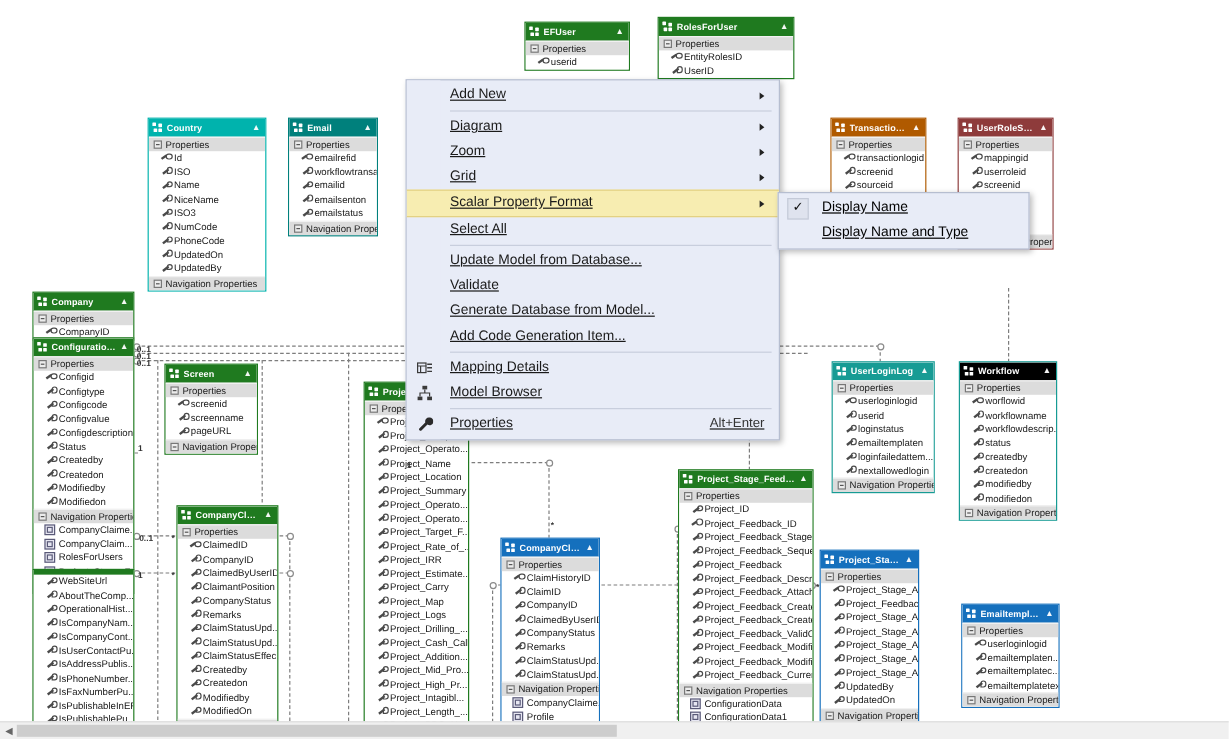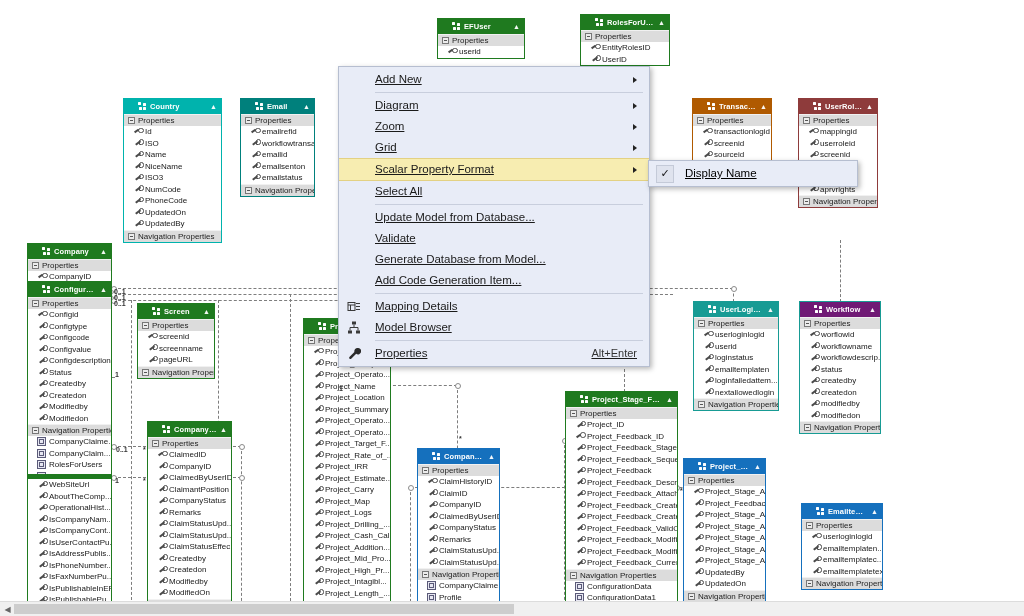--- a/index.html
+++ b/index.html
@@ -20,21 +20,21 @@
     background:#fff;
     font-size:8.5px;
     color:#1b1b1b;
     overflow:hidden;
     box-shadow:0 0 0 0 rgba(0,0,0,0);
   }
   .ent-head{
     height:15px;line-height:15px;
     color:#fff;font-weight:bold;font-size:7.5px;
     letter-spacing:.1px;
-    padding:0 4px 0 14px;
+    padding:0 4px 0 3px;
     display:flex;align-items:center;gap:3px;
     white-space:nowrap;
   }
   .ent-head .ttl{flex:1;overflow:hidden;text-overflow:ellipsis;}
   .chev{font-size:7px;opacity:.95;}
   .ent-body{background:#fff;}
   .sect{
     background:#dcdcdc;
     font-size:8px;
     padding:1px 3px 1px 4px;
@@ -228,21 +228,21 @@
           <div class="sect">
             <span class="box"></span>
             <span>Properties</span>
           </div>
           <div class="prop">
             <span class="ic ic-key"></span>
             <span>userid</span>
           </div>
         </div>
       </div>
-      <div class="entity" style="left: 548px; top: 14px; width: 90px; border-color: rgb(31, 122, 31); margin-left: 32px;">
+      <div class="entity" style="left: 548px; top: 14px; width: 114px; border-color: rgb(31, 122, 31);">
         <div class="ent-head" style="background: rgb(31, 122, 31);">
           <span class="eicon">
             <i></i>
             <i></i>
             <i></i>
             <i></i>
           </span>
           <span class="ttl">RolesForUser</span>
           <span class="chev">▲</span>
         </div>
@@ -1028,21 +1028,21 @@
             <span class="ic ic-sc"></span>
             <span>nextallowedlogin</span>
           </div>
           <div class="sect">
             <span class="box"></span>
             <span>Navigation Properties</span>
           </div>
         </div>
       </div>
       <div class="entity" style="left: 799px; top: 301px; width: 82px; border-color: rgb(23, 155, 148);">
-        <div class="ent-head" style="background: #701a75;">
+        <div class="ent-head" style="background: #000000;">
           <span class="eicon">
             <i></i>
             <i></i>
             <i></i>
             <i></i>
           </span>
           <span class="ttl">Workflow</span>
           <span class="chev">▲</span>
         </div>
         <div class="ent-body">
@@ -1261,19 +1261,22 @@
         <span class="lbl">Properties</span>
         <span class="accel">Alt+Enter</span>
       </div>
     </div>
 
   <div class="submenu" id="submenu" style="left:648px;top:160px;width:208px;">
       <div class="mi">
         <span class="chk">✓</span>
         <span class="lbl">Display Name</span>
       </div>
+      <div class="mi">
+        <span class="lbl">Display Name and Type</span>
+      </div>
     </div>
 
   <div class="hscroll">
     <div class="arrL">◀</div>
     <div class="thumb" style="left: 14px; width: 500px;"></div>
   </div>
 </div>
 
 </body></html>

